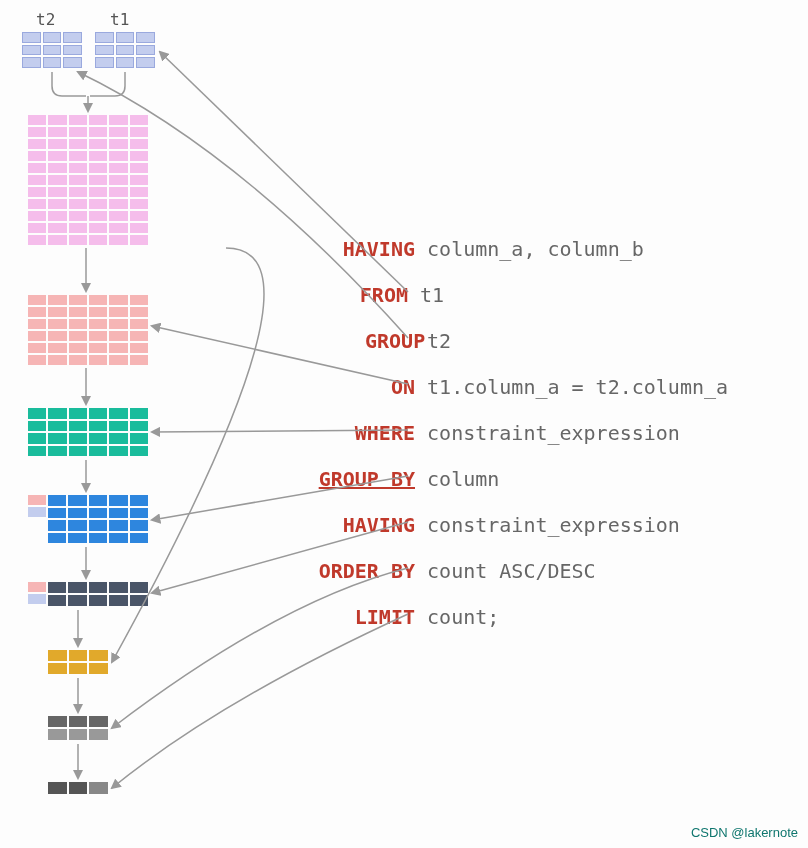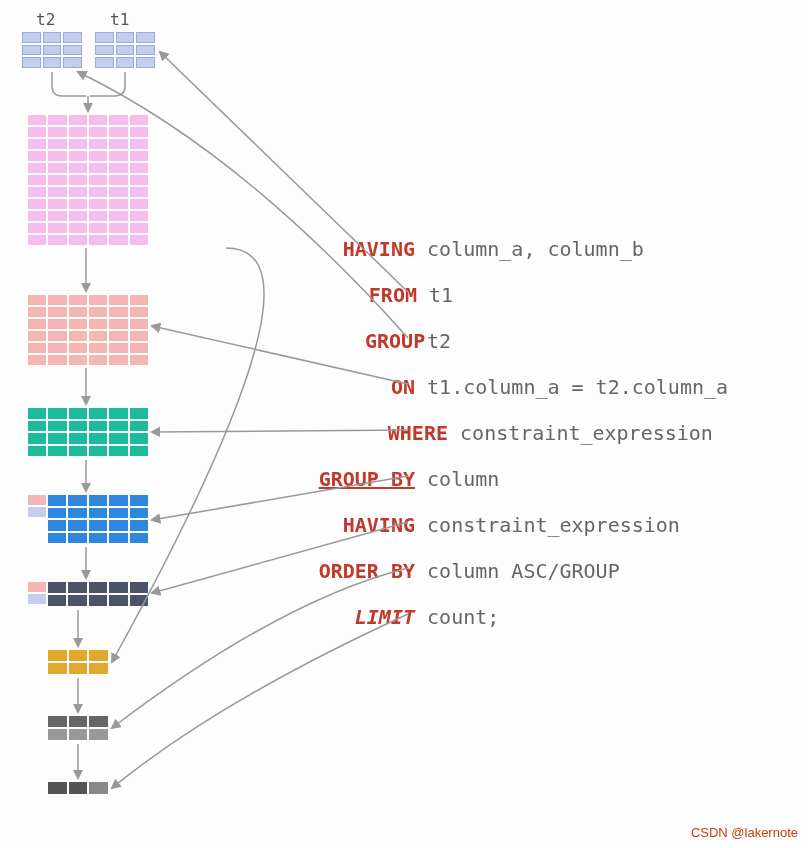--- a/index.html
+++ b/index.html
@@ -32,21 +32,21 @@
   }
   .arg {
     color: #666;
     font-weight: 500;
   }
   .watermark {
     position: absolute;
     right: 10px;
     bottom: 8px;
     font-size: 13px;
-    color: #c2410c;
+    color: #0f766e;
     font-family: sans-serif;
   }
   .grid {
     position: absolute;
     display: grid;
     gap: 2px;
   }
   .cell {
     width: 100%;
     height: 100%;
@@ -60,28 +60,28 @@
   }
 </style>
 </head>
 <body>
 
 <div class="label" style="left:36px; top:10px;">t2</div>
 <div class="label" style="left:110px; top:10px;">t1</div>
 
 <div id="sql-container">
     <div class="sql-line" style="left: 339px; top: 237px;"><span class="kw" style="width: 76px;">HAVING</span>  <span class="arg">column_a, column_b</span></div>
-    <div class="sql-line" style="left: 367px; top: 283px;"><span class="kw" style="width: 50px;">FROM</span>  <span class="arg">t1</span></div>
+    <div class="sql-line" style="left: 358px; top: 283px;"><span class="kw" style="width: 50px;">FROM</span>  <span class="arg">t1</span></div>
     <div class="sql-line" style="left: 365px; top: 329px;"><span class="kw" style="width: 50px;">GROUP</span>  <span class="arg">t2</span></div>
     <div class="sql-line" style="left: 390px; top: 375px;"><span class="kw" style="width: 25px;">ON</span>  <span class="arg">t1.column_a = t2.column_a</span></div>
-    <div class="sql-line" style="left: 353px; top: 421px;"><span class="kw" style="width: 62px; margin-left: 33px;">WHERE</span>  <span class="arg">constraint_expression</span></div>
+    <div class="sql-line" style="left: 353px; top: 421px;"><span class="kw" style="width: 62px;">WHERE</span>  <span class="arg">constraint_expression</span></div>
     <div class="sql-line" style="left: 315px; top: 467px;"><span class="kw" style="width: 100px; text-decoration: underline;">GROUP BY</span>  <span class="arg">column</span></div>
     <div class="sql-line" style="left: 340px; top: 513px;"><span class="kw" style="width: 75px;">HAVING</span>  <span class="arg">constraint_expression</span></div>
-    <div class="sql-line" style="left: 315px; top: 559px;"><span class="kw" style="width: 100px;">ORDER BY</span>  <span class="arg">column ASC/GROUP</span></div>
-    <div class="sql-line" style="left: 352px; top: 605px;"><span class="kw" style="width: 63px; font-style: italic;">LIMIT</span>  <span class="arg">count;</span></div>
+    <div class="sql-line" style="left: 315px; top: 559px;"><span class="kw" style="width: 100px;">ORDER BY</span>  <span class="arg">count ASC/DESC</span></div>
+    <div class="sql-line" style="left: 352px; top: 605px;"><span class="kw" style="width: 63px;">LIMIT</span>  <span class="arg">count;</span></div>
   </div>
 
 <div id="grids-container">
     <div class="grid" style="left: 22px; top: 32px; width: 60px; height: 36px; grid-template-columns: repeat(3, 1fr); grid-template-rows: repeat(3, 1fr);">
       <div class="cell" style="background: rgb(195, 205, 238); border: 1px solid rgb(154, 169, 222);"></div>
       <div class="cell" style="background: rgb(195, 205, 238); border: 1px solid rgb(154, 169, 222);"></div>
       <div class="cell" style="background: rgb(195, 205, 238); border: 1px solid rgb(154, 169, 222);"></div>
       <div class="cell" style="background: rgb(195, 205, 238); border: 1px solid rgb(154, 169, 222);"></div>
       <div class="cell" style="background: rgb(195, 205, 238); border: 1px solid rgb(154, 169, 222);"></div>
       <div class="cell" style="background: rgb(195, 205, 238); border: 1px solid rgb(154, 169, 222);"></div>

